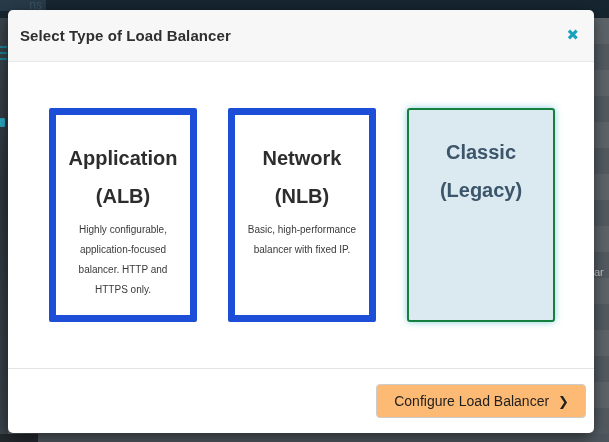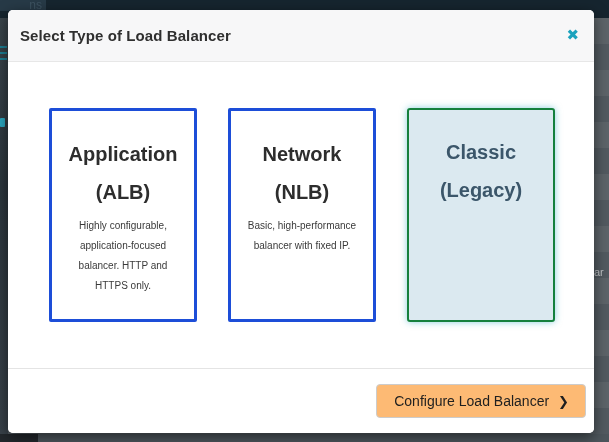--- a/index.html
+++ b/index.html
@@ -55,21 +55,21 @@
     background: #4d565c;
   }
   .backdrop-bottom-block {
     position: absolute; left: 0; bottom: 0; width: 38px; height: 8px;
     background: #23282d;
   }
 
   
   .modal {
     position: absolute; left: 8px; top: 10px; width: 586px; height: 423px;
-    background: #ffffff; border-radius: 5px;
+    background: #ffffff; border-radius: 12px;
     box-shadow: 0 4px 14px rgba(0,0,0,0.55);
     display: flex; flex-direction: column;
   }
   .modal-header {
     height: 52px; flex: 0 0 52px;
     background: #f7f7f8;
     border-bottom: 1px solid #e7e7e7;
     border-radius: 5px 5px 0 0;
     display: flex; align-items: center; justify-content: space-between;
     padding: 0 15px 0 12px;
@@ -83,21 +83,21 @@
     font-family: "DejaVu Sans", sans-serif;
   }
 
   .modal-body { flex: 1 1 auto; padding: 46px 38px 0 41px; }
 
   .card-row { display: flex; gap: 31px; }
 
   .card {
     width: 148px; height: 214px; flex: 0 0 148px;
     background: #ffffff;
-    border: 3px solid #1d4ed8; border-radius: 2px;
+    border: 7px solid #1d4ed8; border-radius: 2px;
     padding: 24px 9px 0 9px;
     text-align: center; cursor: pointer;
   }
   .card-title {
     font-size: 20px; font-weight: 700; color: #2d2d2d; line-height: 38px;
   }
   .card-desc {
     margin-top: 5px;
     font-size: 10px; line-height: 20px; color: #3a3a3a;
   }

